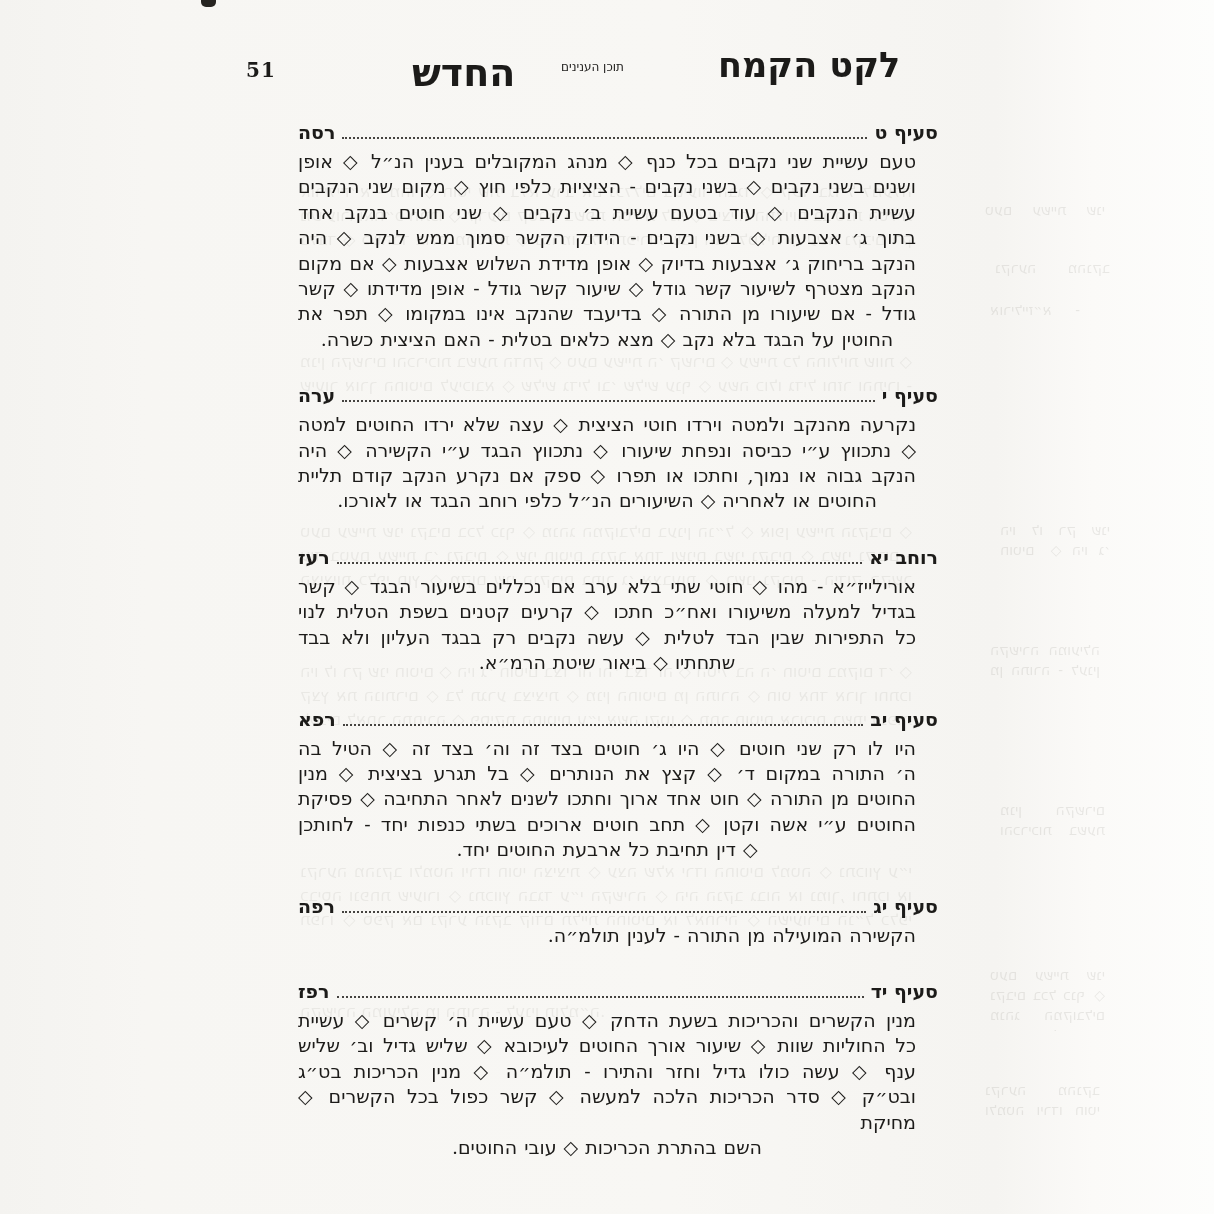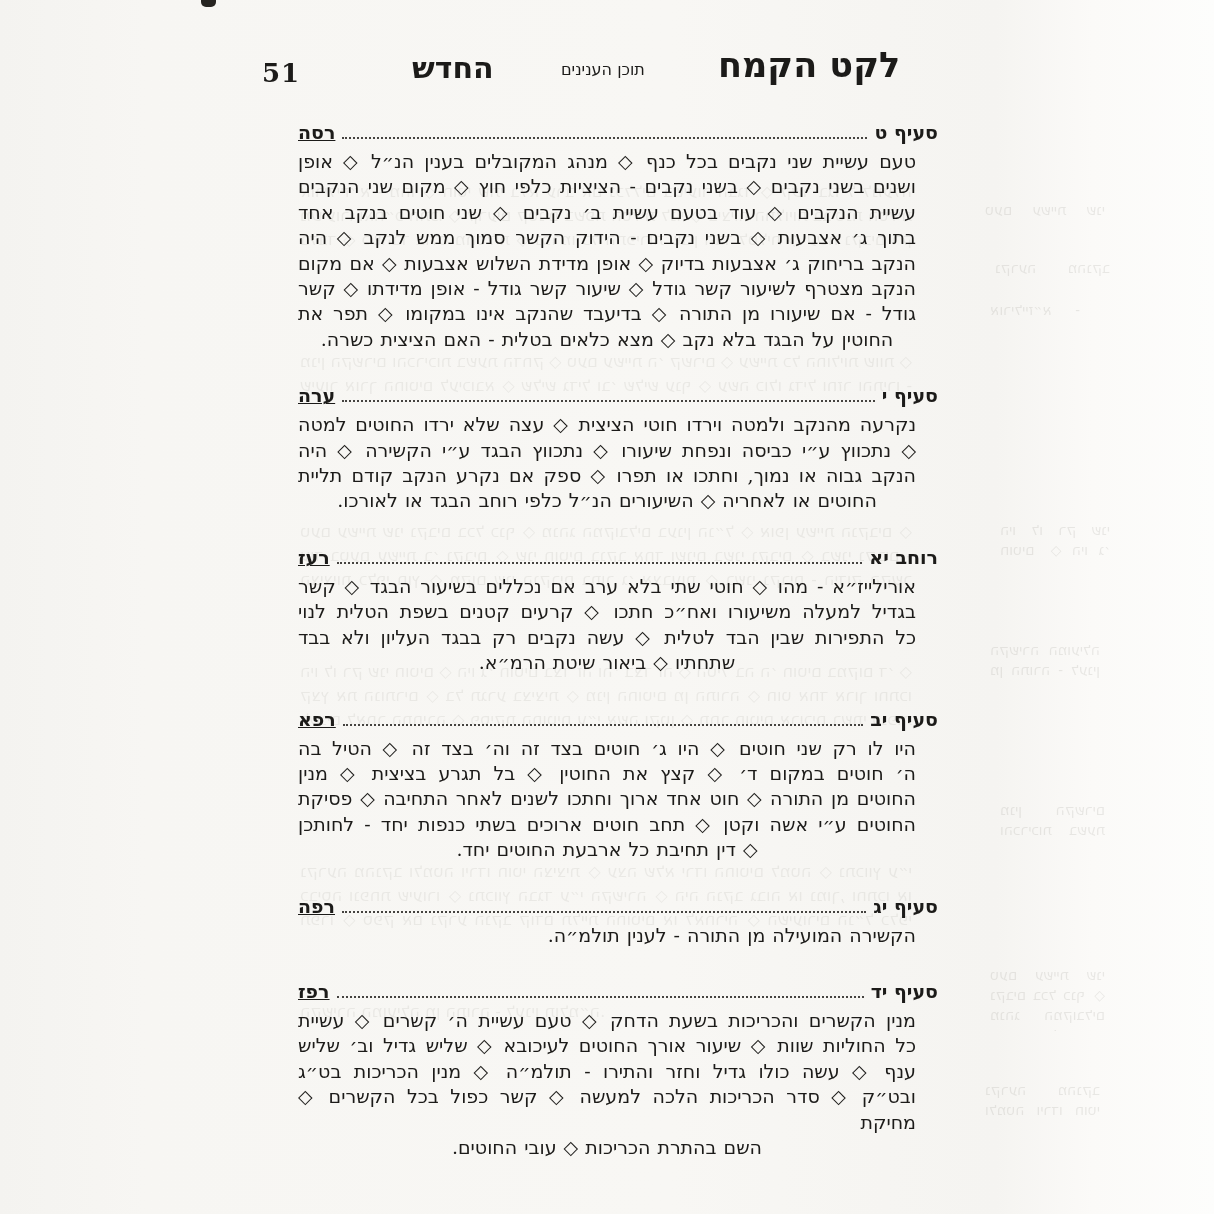--- a/index.html
+++ b/index.html
@@ -17,30 +17,30 @@
     background:
       linear-gradient(90deg, #f4f3f0 0%, #f7f6f3 12%, #f8f7f4 55%, #f5f4f1 82%, #fbfaf8 90%, #fdfdfc 100%),
       #f7f6f3;
   }
   .scan-artifact-mark {
     position: absolute; left: 201px; top: 0; width: 15px; height: 7px;
     background: #262421; border-radius: 0 0 5px 5px;
   }
   
   .page-number {
-    position: absolute; left: 262px; top: 58px;
-    font-size: 26px; font-weight: bold; letter-spacing: 1px; text-align: right;
+    position: absolute; left: 246px; top: 58px;
+    font-size: 20px; font-weight: bold; letter-spacing: 1px; text-align: right;
   }
   .title-left {
     position: absolute; left: 412px; top: 50px;
-    font-size: 30px; font-weight: bold;
+    font-size: 38px; font-weight: bold;
   }
   .contents-label {
     position: absolute; left: 561px; top: 60px;
-    font-size: 16px;
+    font-size: 12px;
   }
   .title-right {
     position: absolute; left: 718px; top: 44px;
     font-size: 35px; font-weight: bold;
   }
   
   .toc {
     position: absolute; left: 298px; top: 120px; width: 640px;
     direction: rtl;
   }
@@ -51,21 +51,21 @@
     margin-bottom: 5px;
     line-height: 24px;
   }
   .toc-heading .section-label { white-space: nowrap; }
   .toc-heading .leader {
     flex: 1 1 auto;
     border-bottom: 2px dotted #454340;
     margin: 0 7px 5px 7px;
     height: 1px;
   }
-  .toc-heading .page-ref { white-space: nowrap; text-decoration: underline; }
+  .toc-heading .page-ref { white-space: nowrap; }
   .toc-body { margin: 0 22px 0 0; }
   .toc-line {
     font-size: 19px; line-height: 25.4px;
     text-align: justify; text-align-last: justify;
     word-spacing: 1px;
   }
   .toc-line.last { text-align-last: center; }
   .toc-section.single .toc-line.last { text-align-last: right; }
   
   .ghost-layer { position: absolute; inset: 0; pointer-events: none; }
@@ -160,21 +160,21 @@
   </div>
 
   <div class="toc-section">
     <div class="toc-heading">
       <span class="section-label">סעיף יב</span>
       <span class="leader"></span>
       <span class="page-ref">רפא</span>
     </div>
     <div class="toc-body">
       <div class="toc-line">היו לו רק שני חוטים ◇ היו ג׳ חוטים בצד זה וה׳ בצד זה ◇ הטיל בה</div>
-      <div class="toc-line">ה׳ חוטים במקום ד׳ ◇ קצץ את החוטין ◇ בל תגרע בציצית ◇ מנין</div>
+      <div class="toc-line">ה׳ התורה במקום ד׳ ◇ קצץ את הנותרים ◇ בל תגרע בציצית ◇ מנין</div>
       <div class="toc-line">החוטים מן התורה ◇ חוט אחד ארוך וחתכו לשנים לאחר התחיבה ◇ פסיקת</div>
       <div class="toc-line">החוטים ע״י אשה וקטן ◇ תחב חוטים ארוכים בשתי כנפות יחד - לחותכן</div>
       <div class="toc-line last">◇ דין תחיבת כל ארבעת החוטים יחד.</div>
     </div>
   </div>
 
   <div class="toc-section single">
     <div class="toc-heading">
       <span class="section-label">סעיף יג</span>
       <span class="leader"></span>

